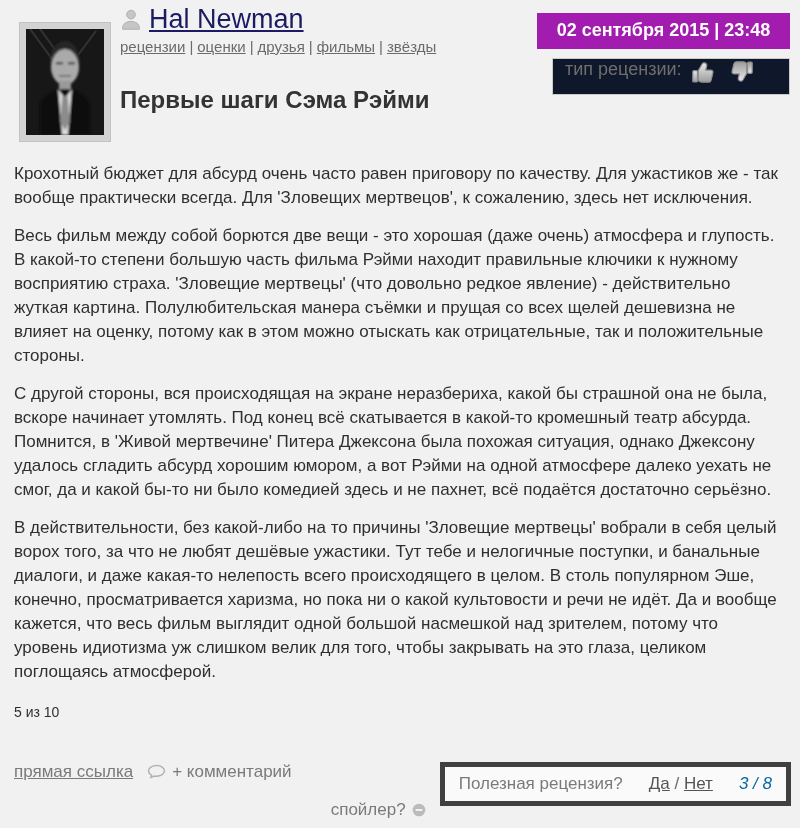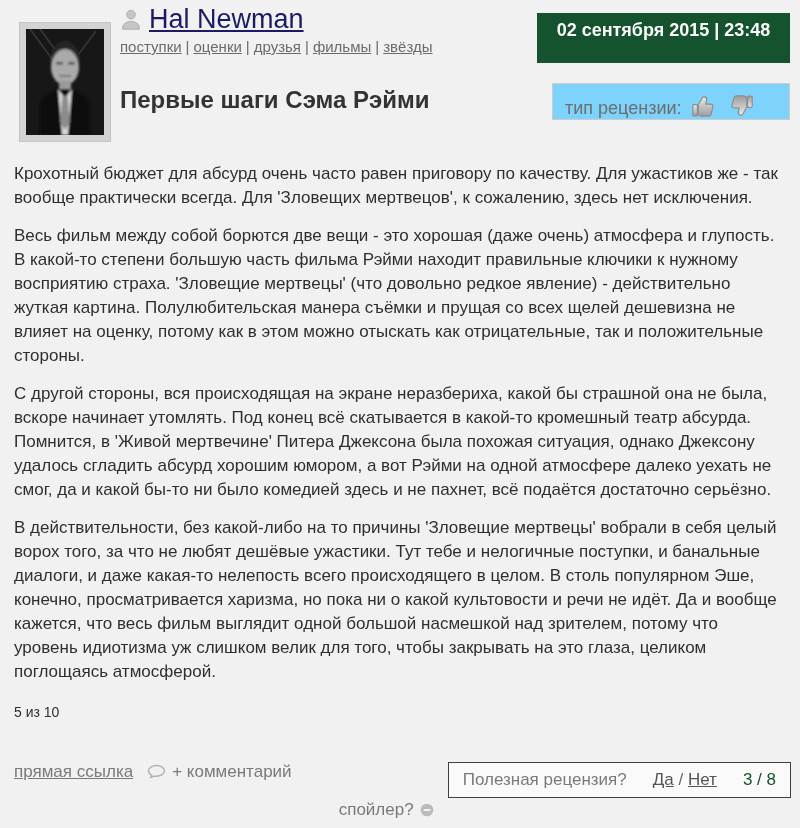--- a/index.html
+++ b/index.html
@@ -32,53 +32,53 @@
   .nav-links{margin-top:4px;font-size:15px;color:#6b6b6b;}
   .nav-links a{color:#6b6b6b;text-decoration:underline;cursor:pointer;}
   .nav-sep{margin:0 4px;color:#6b6b6b;}
 
   .review-title{
     margin-top:31px;font-size:24px;font-weight:bold;color:#333;
   }
 
   .header-right{position:absolute;top:13px;right:10px;width:253px;}
   .date-badge{
-    background:#14532d;color:#ffffff;font-weight:bold;
-    font-size:18px;text-align:center;height:50px;line-height:34px;
+    background:#a21caf;color:#ffffff;font-weight:bold;
+    font-size:18px;text-align:center;height:36px;line-height:34px;
   }
   .type-box{
-    margin-top:20px;margin-left:15px;height:35px;
-    border:1px solid #cccccc;background:#7dd3fc;
-    display:flex;align-items:flex-end;gap:9px;
+    margin-top:9px;margin-left:15px;height:35px;
+    border:1px solid #cccccc;background:#0f172a;
+    display:flex;align-items:flex-start;gap:9px;
     padding:0 12px;font-size:18px;color:#6e6e6e;
   }
   .thumb{cursor:pointer;display:block;}
 
   
   .body-text{margin:0 14px;padding-top:22px;font-size:17px;line-height:24px;}
   .body-text p{margin:0 0 14px 0;}
   .rating{margin:20px 14px 0 14px;font-size:14px;}
 
   
   .footer{
     position:absolute;left:14px;right:9px;bottom:8px;
     display:flex;align-items:flex-start;font-size:17px;color:#7a7a7a;
   }
   .footer .direct-link{color:#7a7a7a;text-decoration:underline;cursor:pointer;}
   .comment-group{display:flex;align-items:center;gap:6px;margin-left:14px;cursor:pointer;}
   .spoiler-group{display:flex;align-items:center;gap:6px;margin-left:auto;margin-right:14px;cursor:pointer;margin-top:38px;}
   .helpful-box{
-    border:1px solid #404040;background:#fafafa;
+    border:5px solid #404040;background:#fafafa;
     display:flex;align-items:center;
     height:34px;padding:0 14px;gap:26px;
     font-size:17px;color:#7a7a7a;
   }
   .helpful-yn{color:#6a6a6a;}
   .helpful-yn a{color:#555555;text-decoration:underline;cursor:pointer;}
-  .helpful-count{color:#14532d;}
+  .helpful-count{color:#0369a1;font-style:italic;}
 </style>
 </head>
 <body>
 
 <div class="page">
 
   <div class="header">
 
     <div class="avatar-frame">
       <svg width="78" height="106" viewBox="0 0 78 106">
@@ -113,21 +113,21 @@
 
     <div class="user-block">
       <div class="user-line">
         <svg width="22" height="22" viewBox="0 0 22 22">
           <circle cx="11" cy="6.6" r="4.3" fill="#c6c6c6" stroke="#aeaeae" stroke-width="1"></circle>
           <path d="M2.6 20.5c0-4.6 3.8-7.1 8.4-7.1s8.4 2.5 8.4 7.1v.7H2.6z" fill="#c6c6c6" stroke="#aeaeae" stroke-width="1"></path>
         </svg>
         <a class="username">Hal Newman</a>
       </div>
       <div class="nav-links">
-        <a>поступки</a><span class="nav-sep">|</span><a>оценки</a><span class="nav-sep">|</span><a>друзья</a><span class="nav-sep">|</span><a>фильмы</a><span class="nav-sep">|</span><a>звёзды</a>
+        <a>рецензии</a><span class="nav-sep">|</span><a>оценки</a><span class="nav-sep">|</span><a>друзья</a><span class="nav-sep">|</span><a>фильмы</a><span class="nav-sep">|</span><a>звёзды</a>
       </div>
       <div class="review-title">Первые шаги Сэма Рэйми</div>
     </div>
 
     <div class="header-right">
       <div class="date-badge">02 сентября 2015 | 23:48</div>
       <div class="type-box">
         <span>тип рецензии:</span>
         <svg class="thumb" width="27" height="26" viewBox="0 0 24 24">
           <g fill="url(#tg)" stroke="#8d8d8d" stroke-width="1.1" stroke-linejoin="round">

